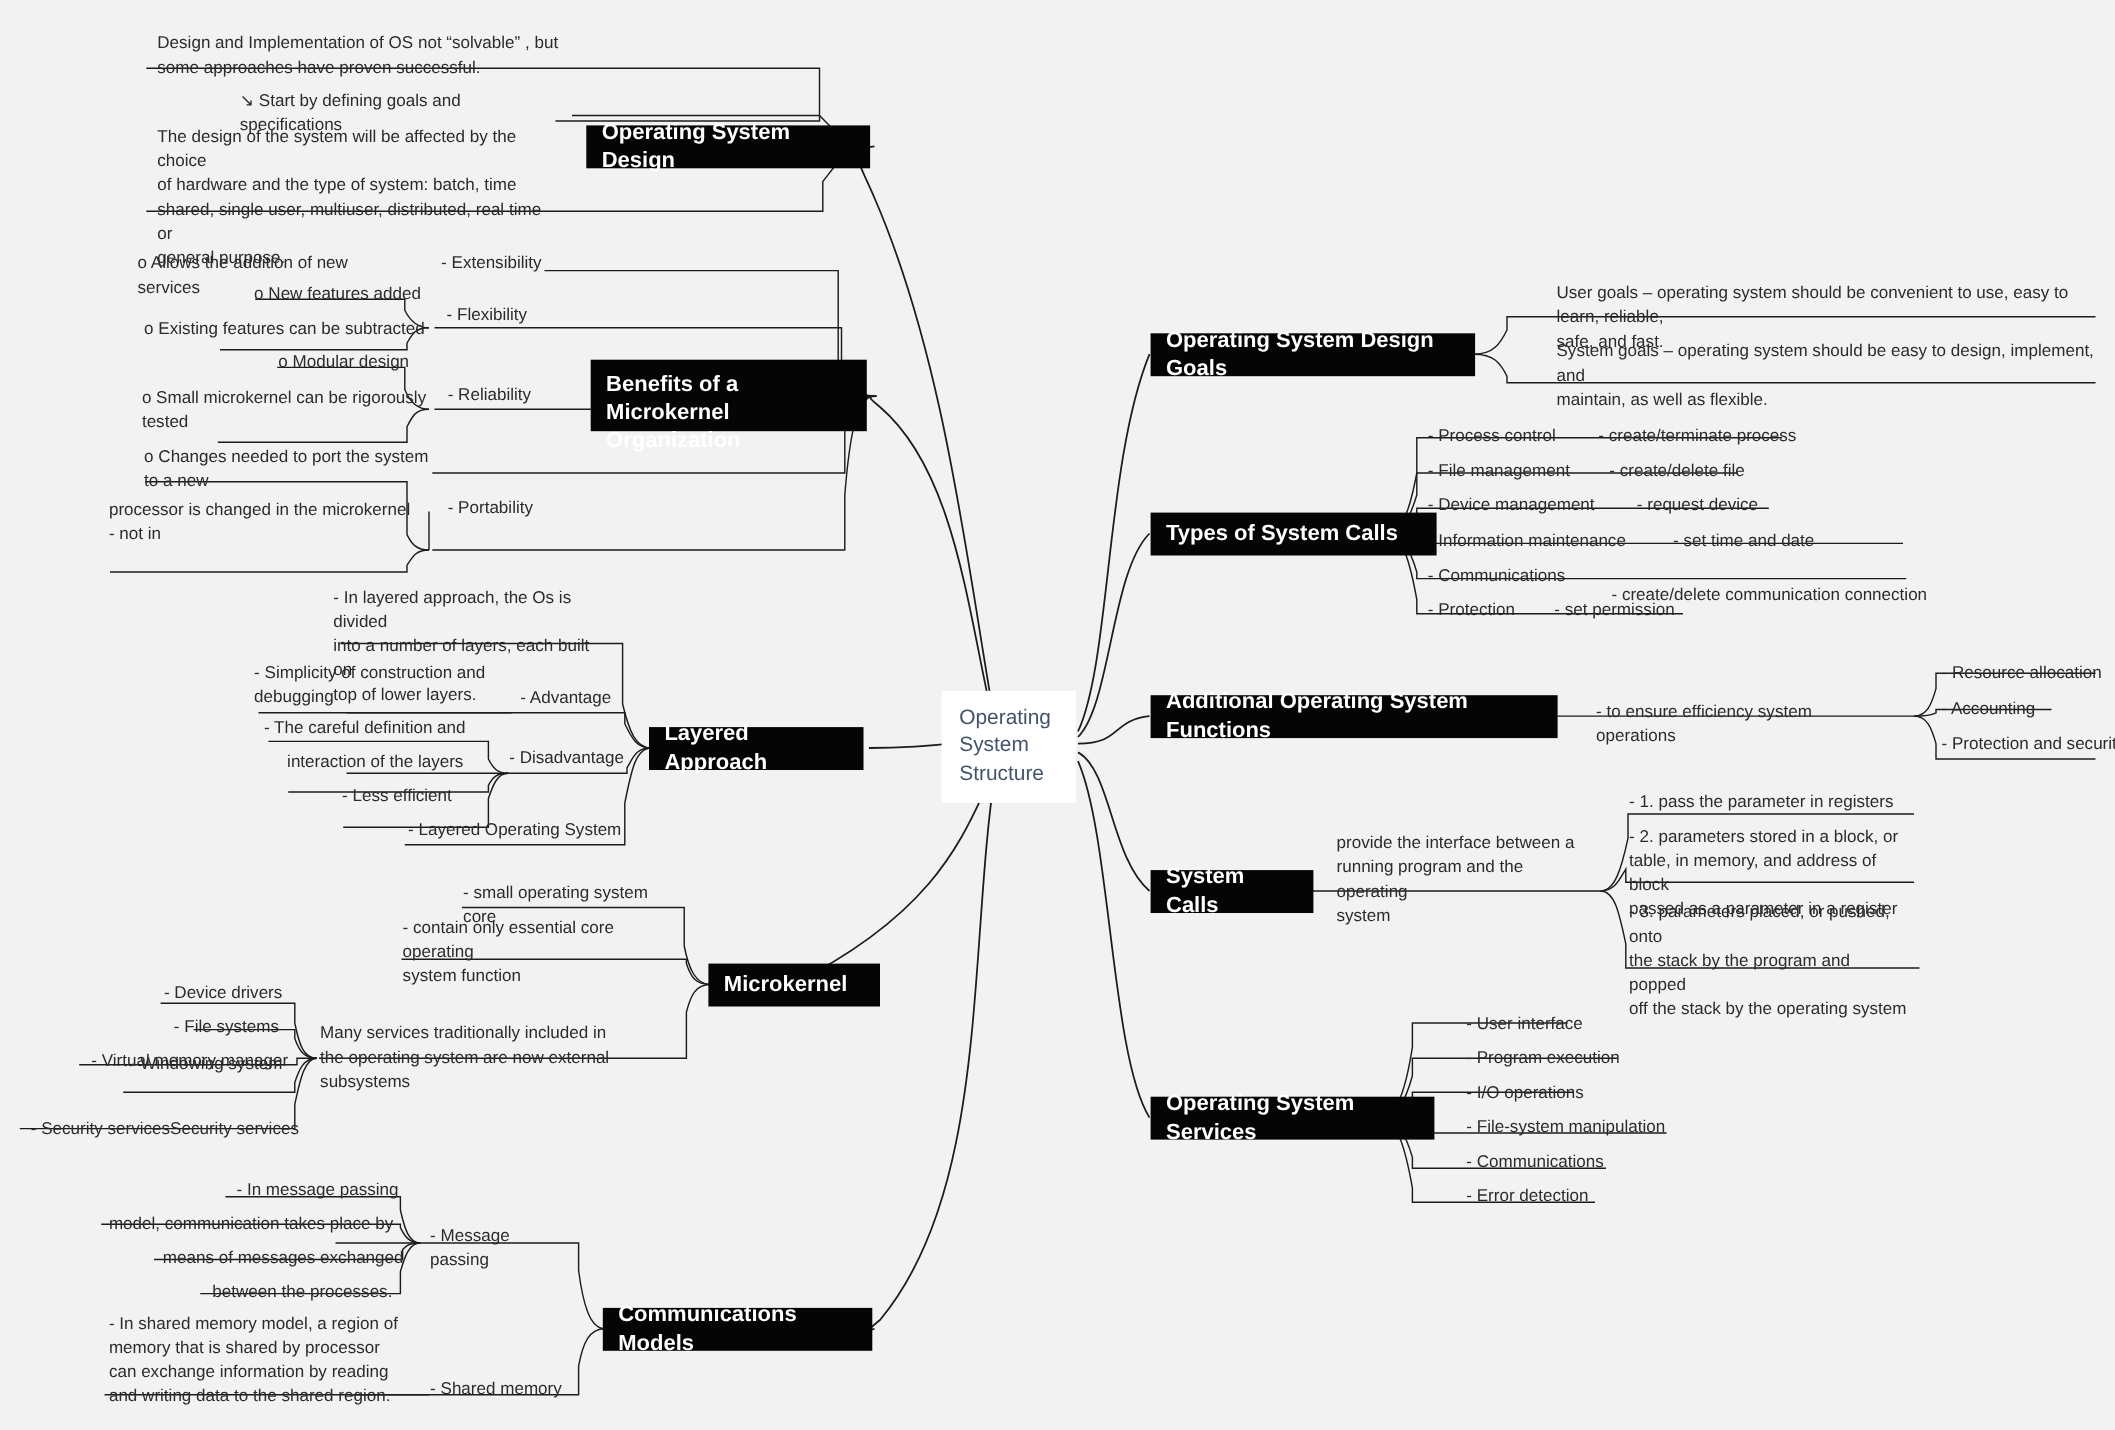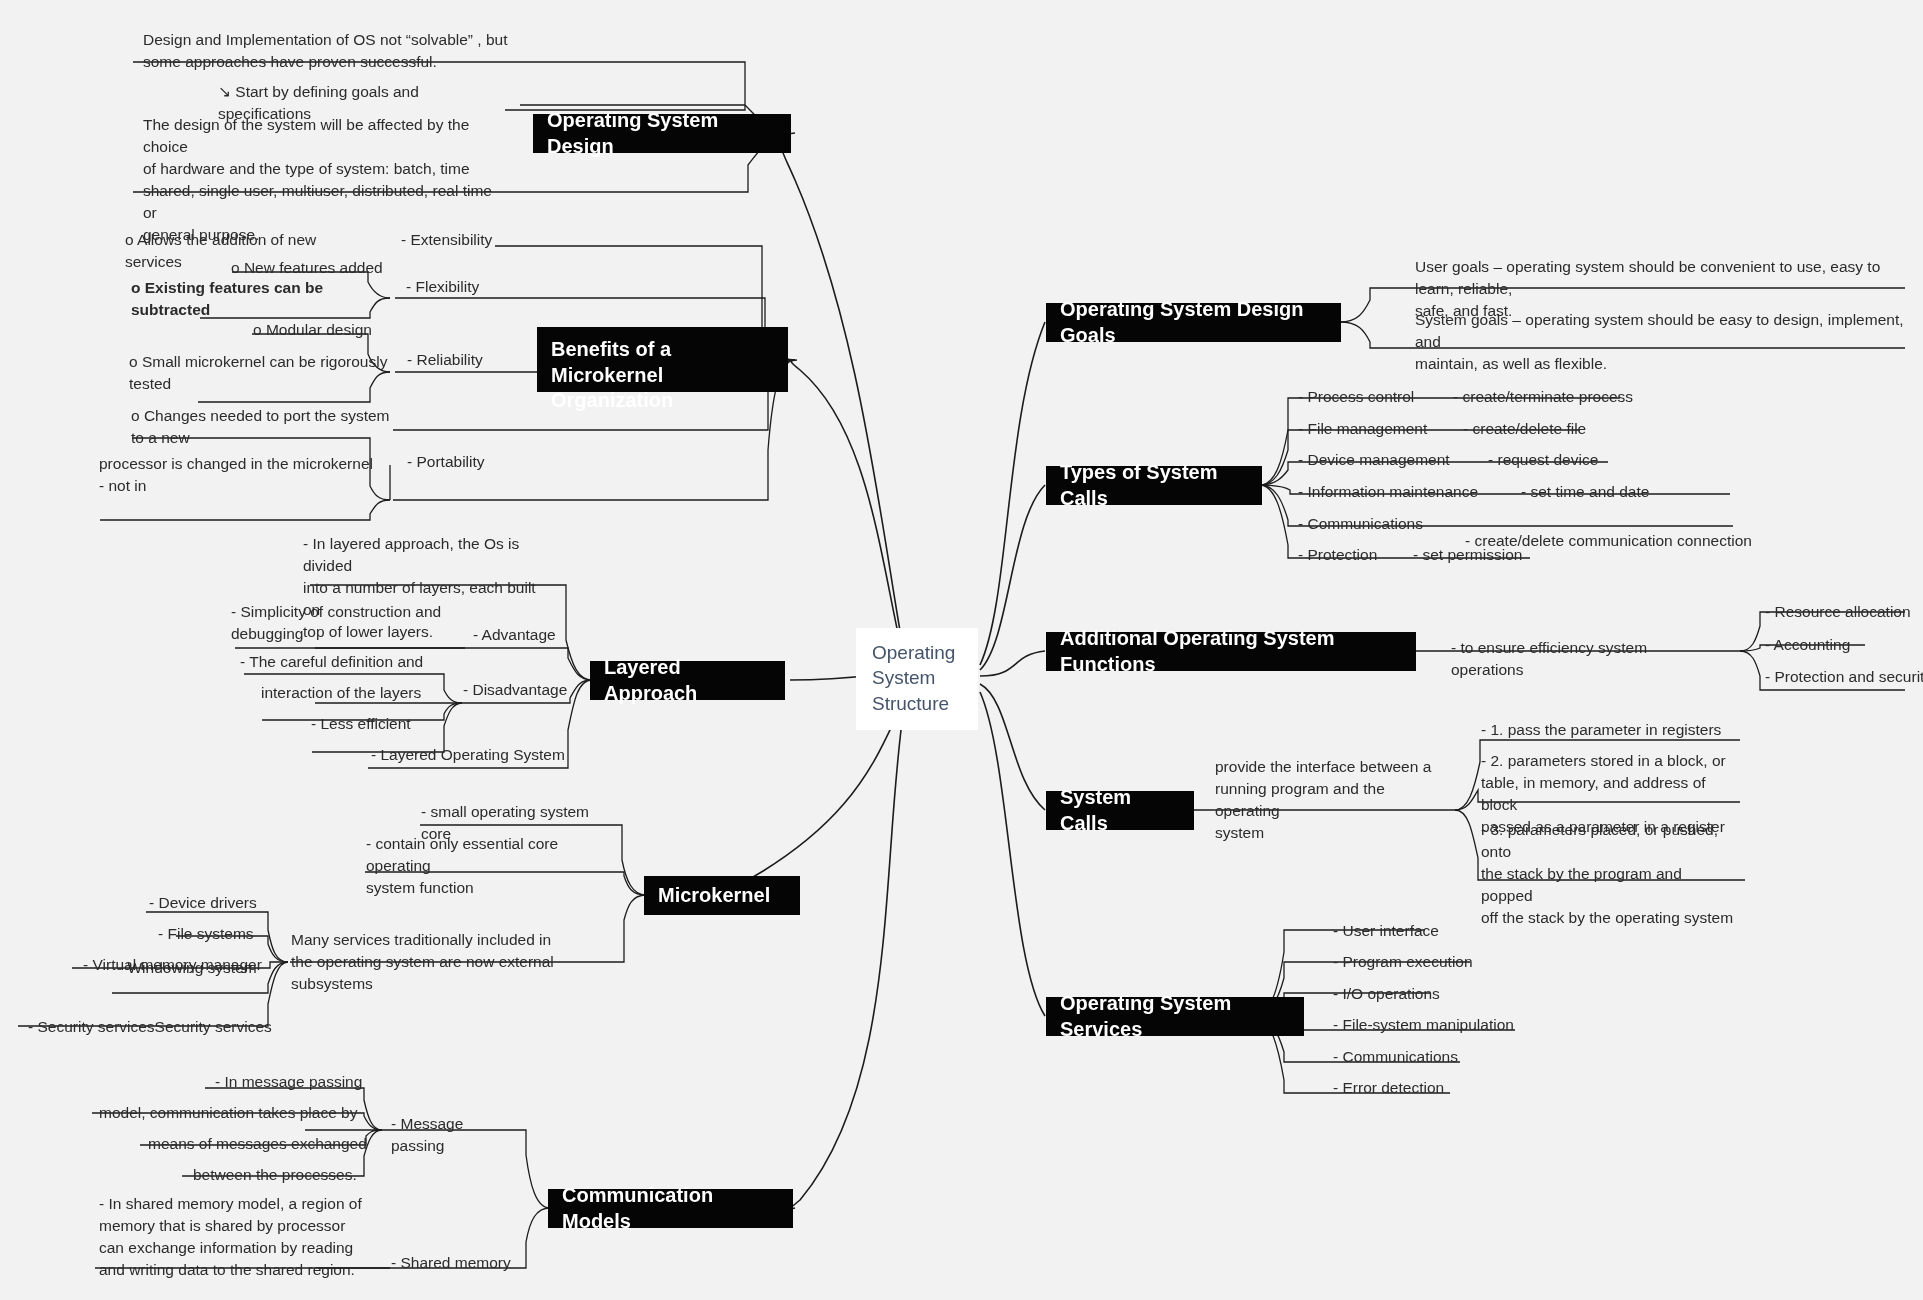--- a/index.html
+++ b/index.html
@@ -166,21 +166,21 @@
 general purpose.</div>
 
   <div class="node topic two-line" style="left: 537px; top: 327px; width: 251px; height: 65px; white-space: pre-line; background: rgb(5, 5, 5); color: rgb(255, 255, 255);">Benefits of a Microkernel
 Organization</div>
 
   <div class="node leaf nb" style="left:398px;top:228px;width:100px;">- Extensibility</div>
   <div class="node leaf nb" style="left:122px;top:228px;width:250px;">o Allows the addition of new services</div>
 
   <div class="node leaf nb" style="left:403px;top:275px;width:95px;">- Flexibility</div>
   <div class="node leaf nb" style="left:228px;top:256px;width:180px;">o New features added</div>
-  <div class="node leaf nb" style="left:128px;top:276px;width:270px;font-weight:bold;">o Existing features can be subtracted</div>
+  <div class="node leaf nb" style="left:128px;top:288px;width:270px;">o Existing features can be subtracted</div>
 
   <div class="node leaf nb" style="left:404px;top:348px;width:95px;">- Reliability</div>
   <div class="node leaf nb" style="left:250px;top:318px;width:150px;">o Modular design</div>
   <div class="node leaf nb" style="left:126px;top:350px;width:268px;">o Small microkernel can be rigorously
 tested</div>
 
   <div class="node leaf nb" style="left:404px;top:450px;width:95px;">- Portability</div>
   <div class="node leaf nb" style="left:128px;top:404px;width:265px;">o Changes needed to port the system
 to a new</div>
   <div class="node leaf nb" style="left:96px;top:452px;width:300px;">processor is changed in the microkernel
@@ -212,42 +212,42 @@
 
   <div class="node leaf nb" style="left:288px;top:928px;width:330px;">Many services traditionally included in
 the operating system are now external subsystems</div>
 
   <div class="node leaf nb" style="left:146px;top:891px;width:130px;">- Device drivers</div>
   <div class="node leaf nb" style="left:155px;top:922px;width:120px;">- File systems</div>
   <div class="node leaf nb" style="left:80px;top:953px;width:195px;">- Virtual memory manager</div>
   <div class="node leaf nb" style="left:115px;top:956px;width:160px;">- Windowing system</div>
   <div class="node leaf nb" style="left:25px;top:1015px;width:250px;">- Security servicesSecurity services</div>
 
-  <div class="node topic" style="left: 548px; top: 1189px; width: 245px; height: 39px; background: rgb(5, 5, 5); color: rgb(255, 255, 255);">Communication Models</div>
+  <div class="node topic" style="left: 548px; top: 1189px; width: 245px; height: 39px; background: rgb(5, 5, 5); color: rgb(255, 255, 255);">Communications Models</div>
 
   <div class="node leaf nb" style="left:388px;top:1112px;width:130px;">- Message passing</div>
   <div class="node leaf nb" style="left:212px;top:1070px;width:168px;">- In message passing</div>
   <div class="node leaf nb" style="left:96px;top:1101px;width:285px;">model, communication takes place by</div>
   <div class="node leaf nb" style="left:145px;top:1132px;width:236px;">means of messages exchanged</div>
   <div class="node leaf nb" style="left:190px;top:1163px;width:192px;">between the processes.</div>
 
   <div class="node leaf nb" style="left:388px;top:1251px;width:130px;">- Shared memory</div>
   <div class="node leaf nb" style="left:96px;top:1192px;width:290px;">- In shared memory model, a region of
 memory that is shared by processor
 can exchange information by reading
 and writing data to the shared region.</div>
 
   <div class="node topic" style="left: 1046px; top: 303px; width: 295px; height: 39px; background: rgb(5, 5, 5); color: rgb(255, 255, 255);">Operating System Design Goals</div>
 
   <div class="node leaf nb" style="left:1412px;top:255px;width:510px;">User goals – operating system should be convenient to use, easy to learn, reliable,
 safe, and fast.</div>
   <div class="node leaf nb" style="left:1412px;top:308px;width:500px;">System goals – operating system should be easy to  design, implement, and
 maintain, as well as flexible.</div>
 
-  <div class="node topic" style="left: 1046px; top: 466px; width: 216px; height: 39px; background: rgb(5, 5, 5); color: rgb(255, 255, 255);">Types of System Calls</div>
+  <div class="node topic" style="left: 1046px; top: 466px; width: 260px; height: 39px; background: rgb(5, 5, 5); color: rgb(255, 255, 255);">Types of System Calls</div>
 
   <div class="node leaf nb" style="left:1295px;top:385px;width:180px;">- Process control</div>
   <div class="node leaf nb" style="left:1450px;top:385px;width:230px;">- create/terminate process</div>
 
   <div class="node leaf nb" style="left:1295px;top:417px;width:180px;">- File management</div>
   <div class="node leaf nb" style="left:1460px;top:417px;width:200px;">- create/delete file</div>
 
   <div class="node leaf nb" style="left:1295px;top:448px;width:190px;">- Device management</div>
   <div class="node leaf nb" style="left:1485px;top:448px;width:180px;">- request device</div>
 

